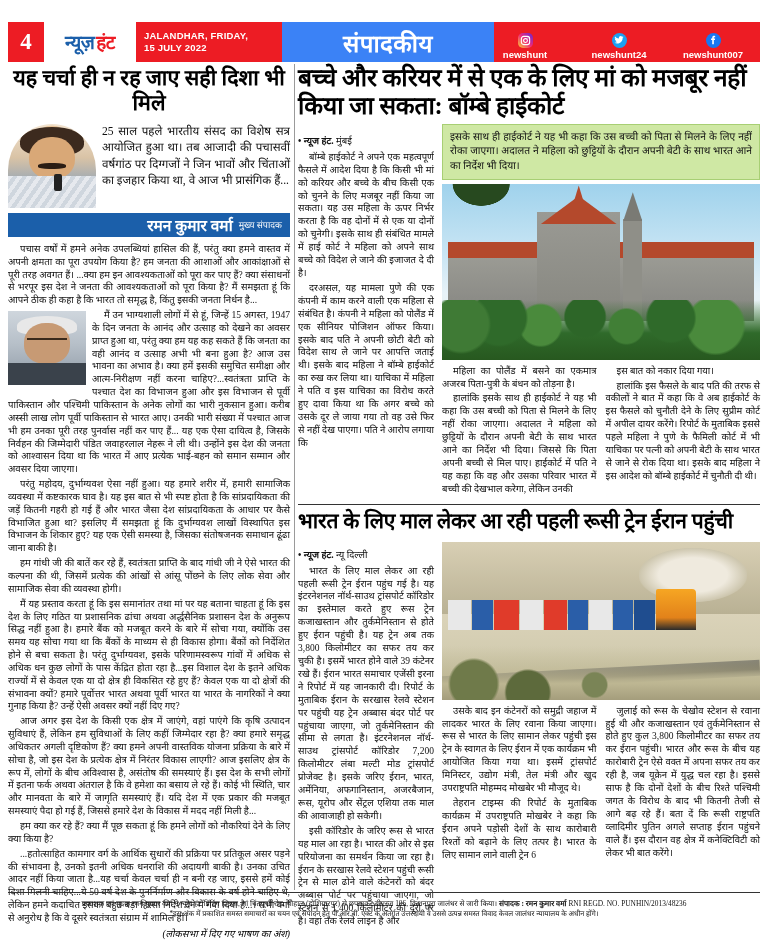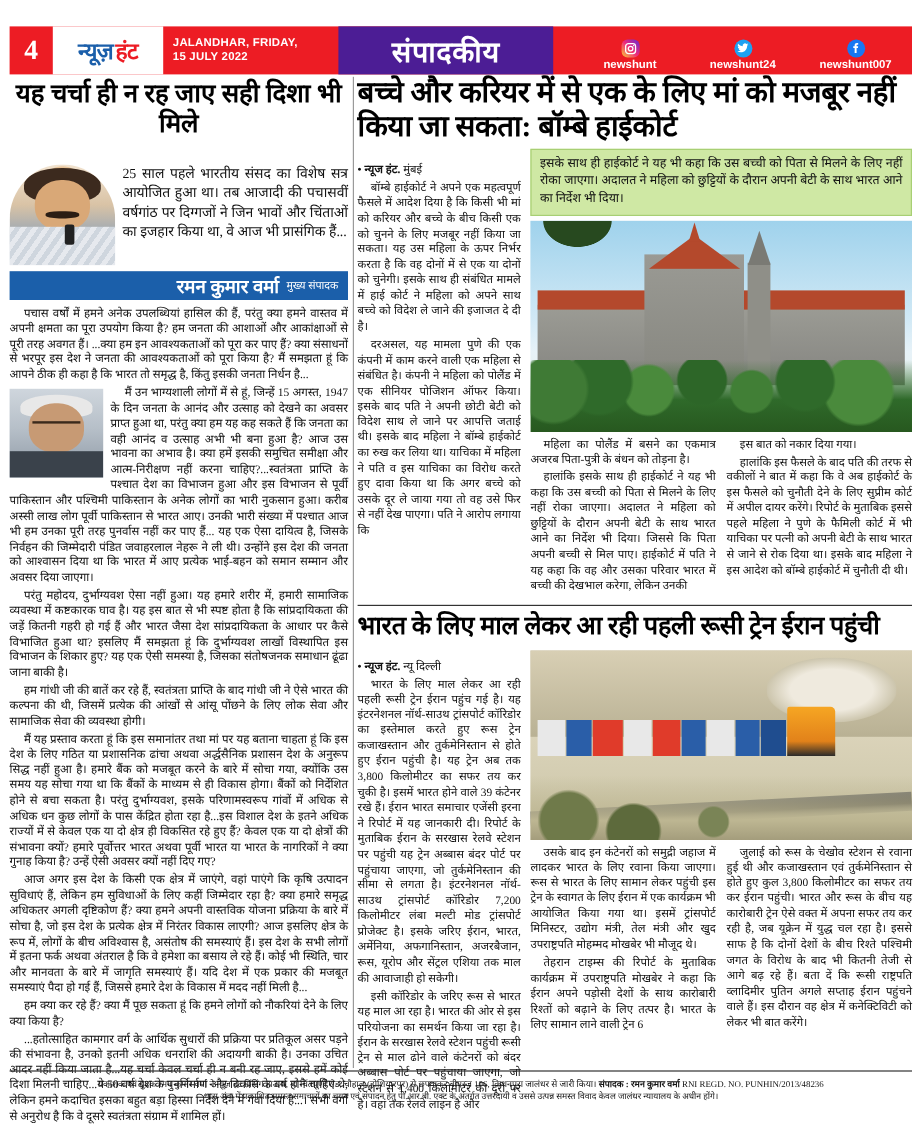--- a/index.html
+++ b/index.html
@@ -30,22 +30,22 @@
   }
   .logo-a { color:#1B5FAA; font-size:19px; font-weight:bold; font-family:"Liberation Sans", sans-serif; letter-spacing:-.5px; }
   .logo-b { color:#ED1C24; font-size:19px; font-weight:bold; font-family:"Liberation Sans", sans-serif; letter-spacing:-.5px; }
   .dateline {
     display:flex; flex-direction:column; justify-content:center;
     padding-left: 8px; color:#ffffff;
     font-family:"Liberation Sans", sans-serif;
     font-size:9.5px; font-weight:bold; letter-spacing:.2px; line-height:1.25;
   }
   .section-band {
-    position:absolute; left:274px; top:0; width:179px; height:40px;
-    background:#4c1d95; display:flex; align-items:center; justify-content:center;
+    position:absolute; left:274px; top:0; width:212px; height:40px;
+    background:#3b82f6; display:flex; align-items:center; justify-content:center;
   }
   .section-title {
     color:#ffffff; font-size:24px; font-weight:bold;
     font-family:"Liberation Sans", sans-serif; letter-spacing:.5px;
   }
   .socials {
     position:absolute; left:470px; top:0; width:282px; height:48px;
     display:flex; align-items:center; justify-content:space-around;
   }
   .social { display:flex; flex-direction:column; align-items:center; gap:1px; width:86px; }
@@ -59,21 +59,21 @@
 
   
   .vrule { position:absolute; top:64px; width:1px; height:826px; background:#9a9a9a; }
 
   
   .left-col { position:absolute; left:8px; top:66px; width:282px; height:826px; }
   .ed-head {
     font-size:21.5px; font-weight:bold; line-height:1.16; text-align:center;
     color:#000; font-family:"Liberation Serif", serif; padding:0 4px;
   }
-  .ed-intro-wrap { margin-top:21px; display:flex; gap:6px; align-items:flex-start; }
+  .ed-intro-wrap { margin-top:8px; display:flex; gap:6px; align-items:flex-start; }
   .ed-portrait {
     width:88px; height:84px; flex:0 0 88px;
     border-radius:50% 50% 0 0 / 55% 55% 0 0;
     background:
       radial-gradient(circle at 50% 26%, #e8c49a 0 26%, rgba(232,196,154,0) 27%),
       linear-gradient(180deg,#f2e3cf 0%,#d9c3a6 40%,#9aa7b4 70%,#cfd8e2 100%);
     overflow:hidden; position:relative;
   }
   .ed-portrait .hair { position:absolute; left:14%; top:4%; width:72%; height:34%;
       background:#3c2a1e; border-radius:50% 50% 40% 40%; }

